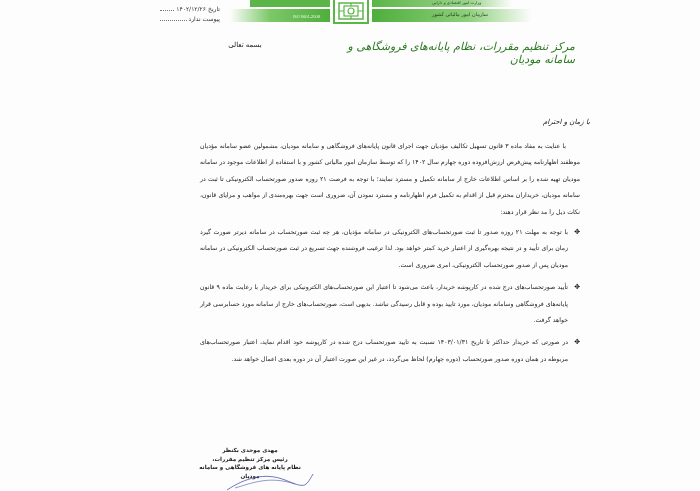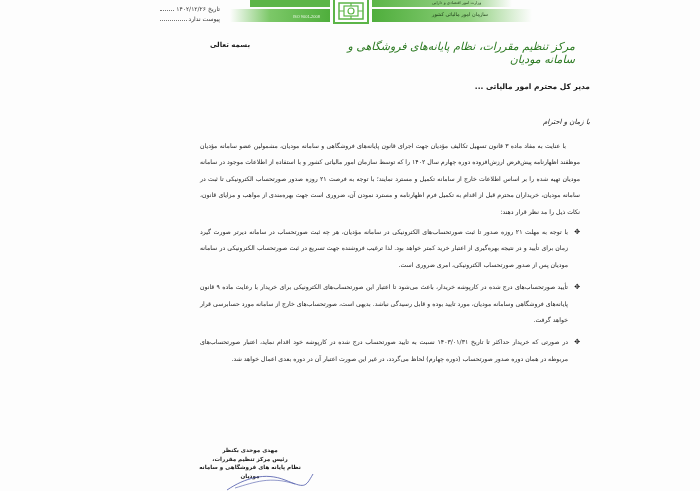--- a/index.html
+++ b/index.html
@@ -52,22 +52,22 @@
   .meta .dots { flex: 1; border-bottom: 1px dotted #777; height: 6px; }
   .meta .val { font-family: "DejaVu Sans", sans-serif; }
 
   
   .center-title {
     position: absolute; left: 330px; top: 40px; width: 245px; 
     direction: rtl; font-family: "DejaVu Serif", serif; font-style: italic;
     font-size: 11px; color: #2c7a22;
   }
   .basmala {
-    position: absolute; left: 210px; top: 41px; width: 70px; text-align: left;
-    direction: rtl; font-size: 7px; font-weight: bold;
+    position: absolute; left: 210px; top: 41px; width: 70px; text-align: center;
+    direction: rtl; font-size: 7px; font-weight: normal;
   }
 
   
   .addressee {
     position: absolute; left: 300px; top: 82px; width: 290px; direction: rtl; text-align: right;
     font-size: 7.5px; font-weight: bold;
   }
   .subject {
     position: absolute; left: 160px; top: 95px; width: 430px; direction: rtl; text-align: right;
     font-size: 6.5px; font-weight: bold;
@@ -128,21 +128,20 @@
     </div>
     <div class="row">
       <span>پیوست ندارد</span>
       <span class="dots"></span>
     </div>
   </div>
 
   <div class="center-title">مرکز تنظیم مقررات، نظام پایانه‌های فروشگاهی و سامانه مودیان</div>
   <div class="basmala">بسمه تعالی</div>
 
-  <div class="addressee">مدیر کل محترم امور مالیاتی ...</div>
   <div class="greeting">با زمان و احترام</div>
 
   <div class="body">
     <p>با عنایت به مفاد ماده ۳ قانون تسهیل تکالیف مؤدیان جهت اجرای قانون پایانه‌های فروشگاهی و سامانه مودیان، مشمولین عضو سامانه مؤدیان موظفند اظهارنامه پیش‌فرض ارزش‌افزوده دوره چهارم سال ۱۴۰۲ را که توسط سازمان امور مالیاتی کشور و با استفاده از اطلاعات موجود در سامانه مودیان تهیه شده را بر اساس اطلاعات خارج از سامانه تکمیل و مسترد نمایند؛ با توجه به فرصت ۲۱ روزه صدور صورتحساب الکترونیکی تا ثبت در سامانه مودیان، خریداران محترم قبل از اقدام به تکمیل فرم اظهارنامه و مسترد نمودن آن، ضروری است جهت بهره‌مندی از مواهب و مزایای قانون، نکات ذیل را مد نظر قرار دهند:</p>
     <ul class="bullets">
       <li>
         <span class="bullet-icon">✥</span>
         <span>با توجه به مهلت ۲۱ روزه صدور تا ثبت صورتحساب‌های الکترونیکی در سامانه مؤدیان، هر چه ثبت صورتحساب در سامانه دیرتر صورت گیرد زمان برای تأیید و در نتیجه بهره‌گیری از اعتبار خرید کمتر خواهد بود. لذا ترغیب فروشنده جهت تسریع در ثبت صورتحساب الکترونیکی در سامانه مودیان پس از صدور صورتحساب الکترونیکی، امری ضروری است.</span>
       </li>
       <li>

